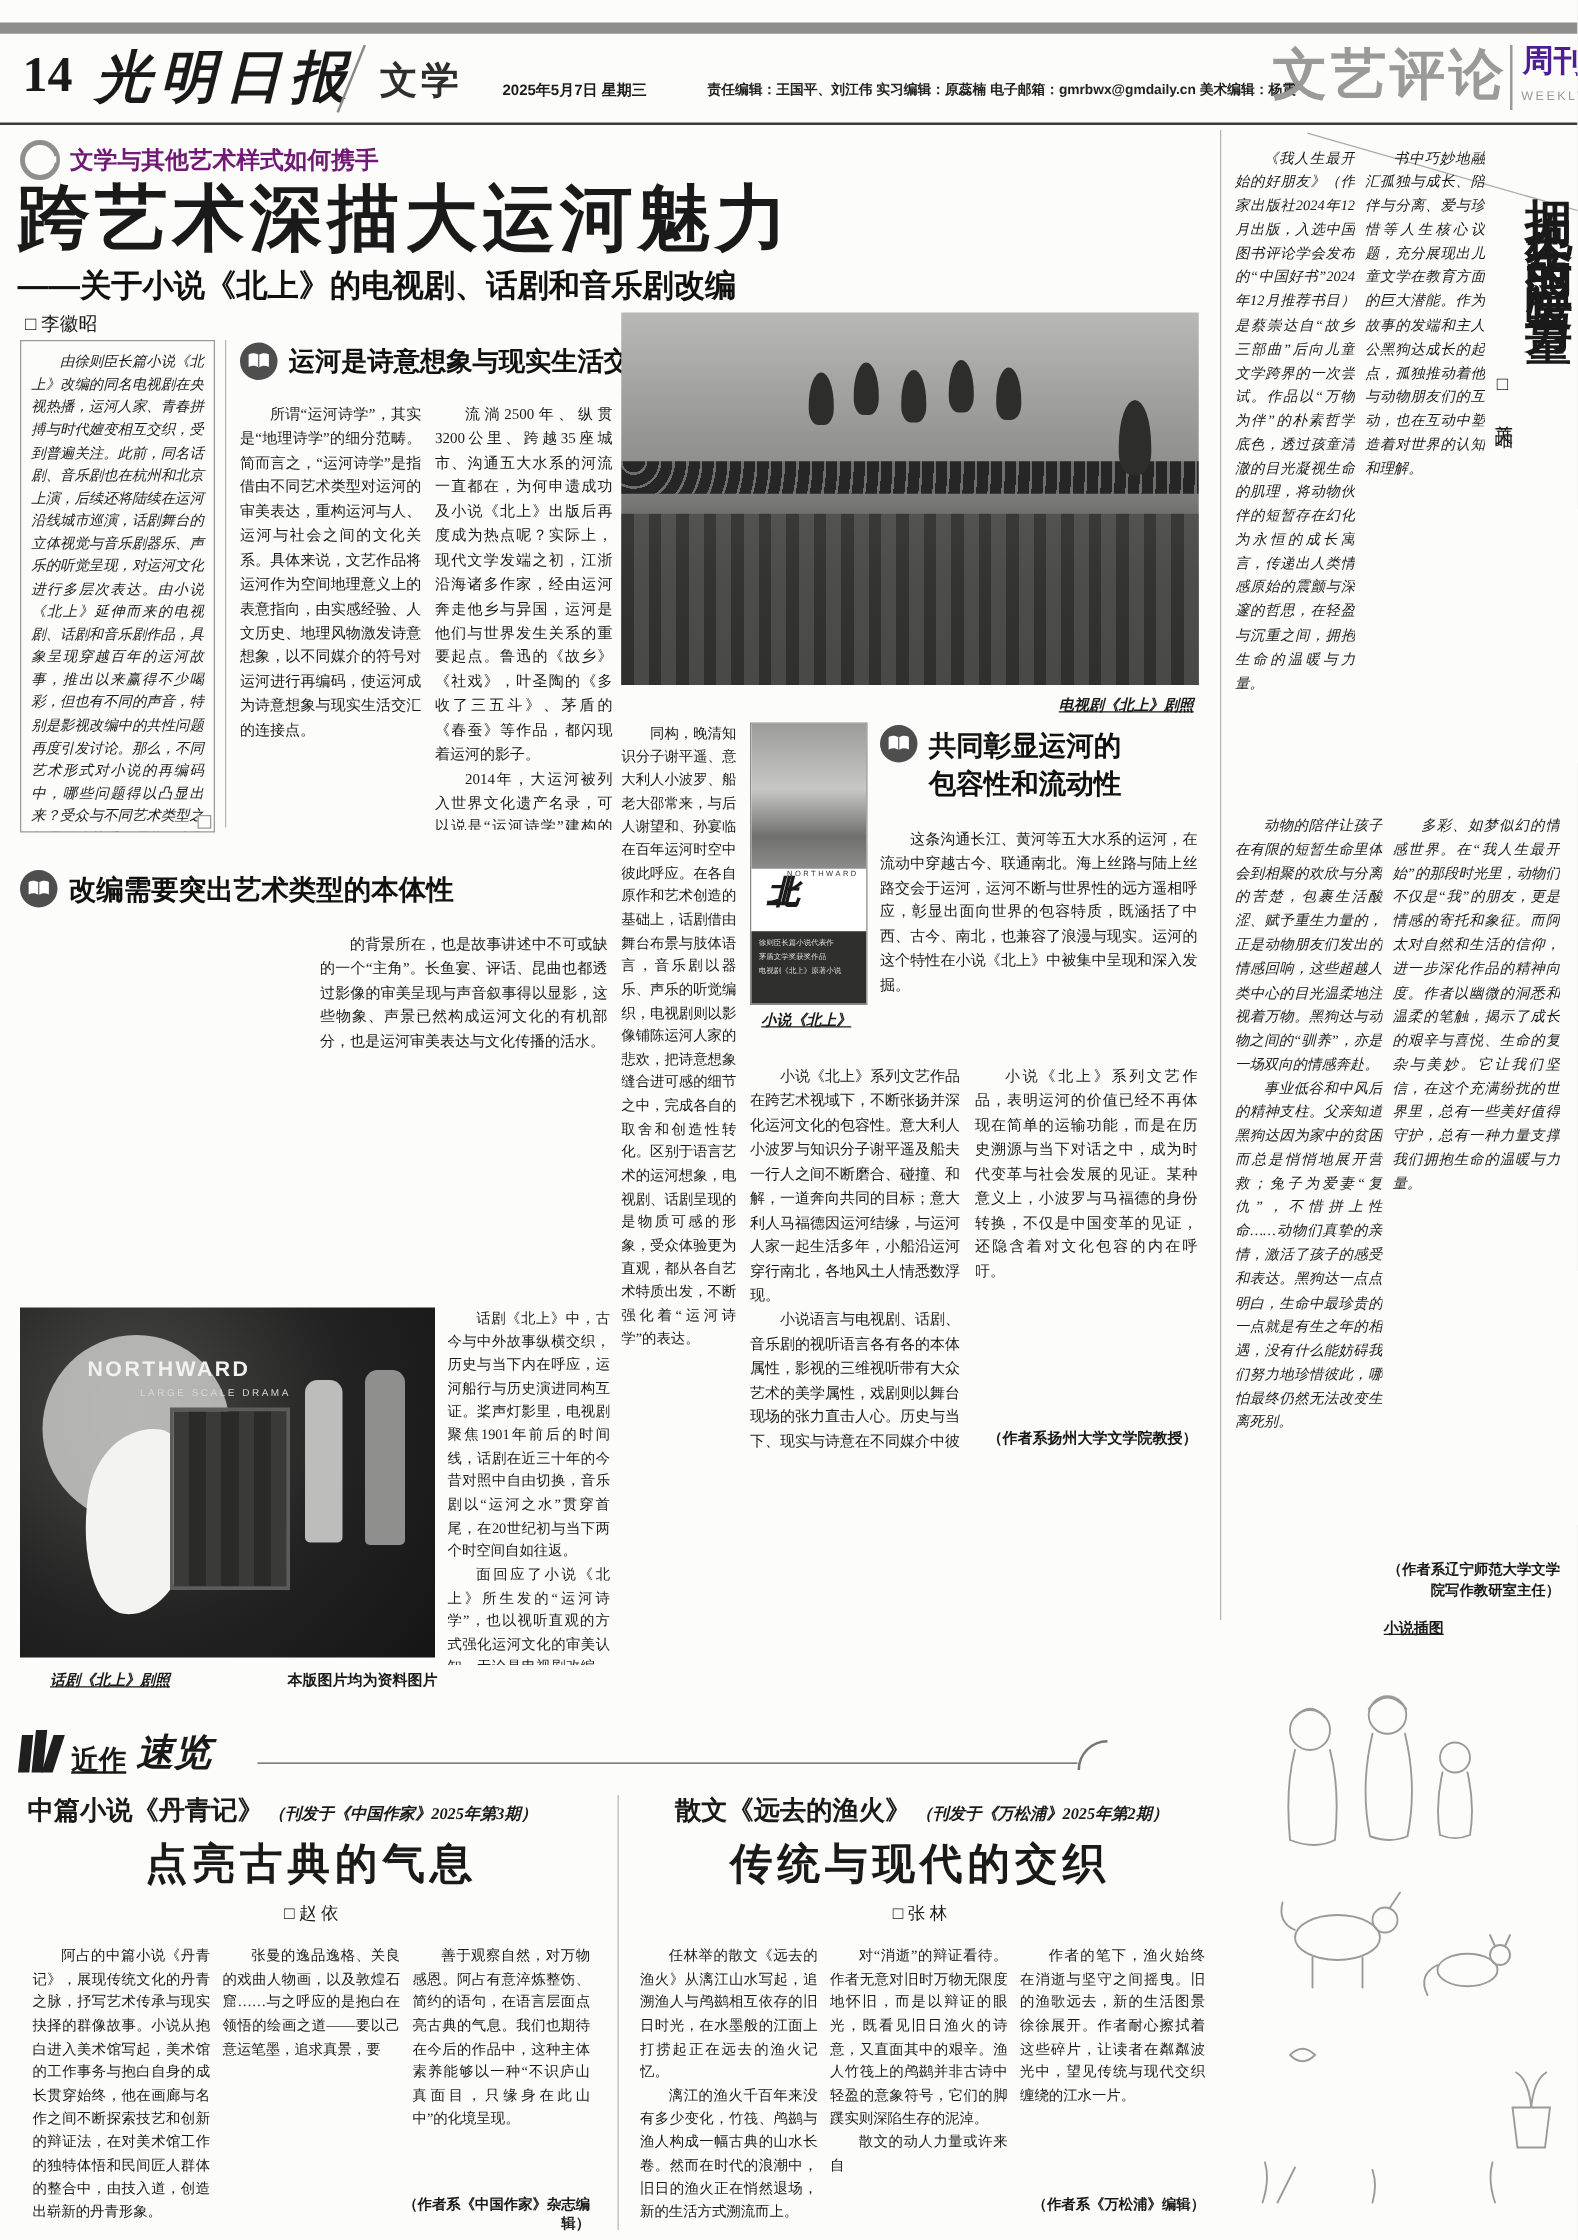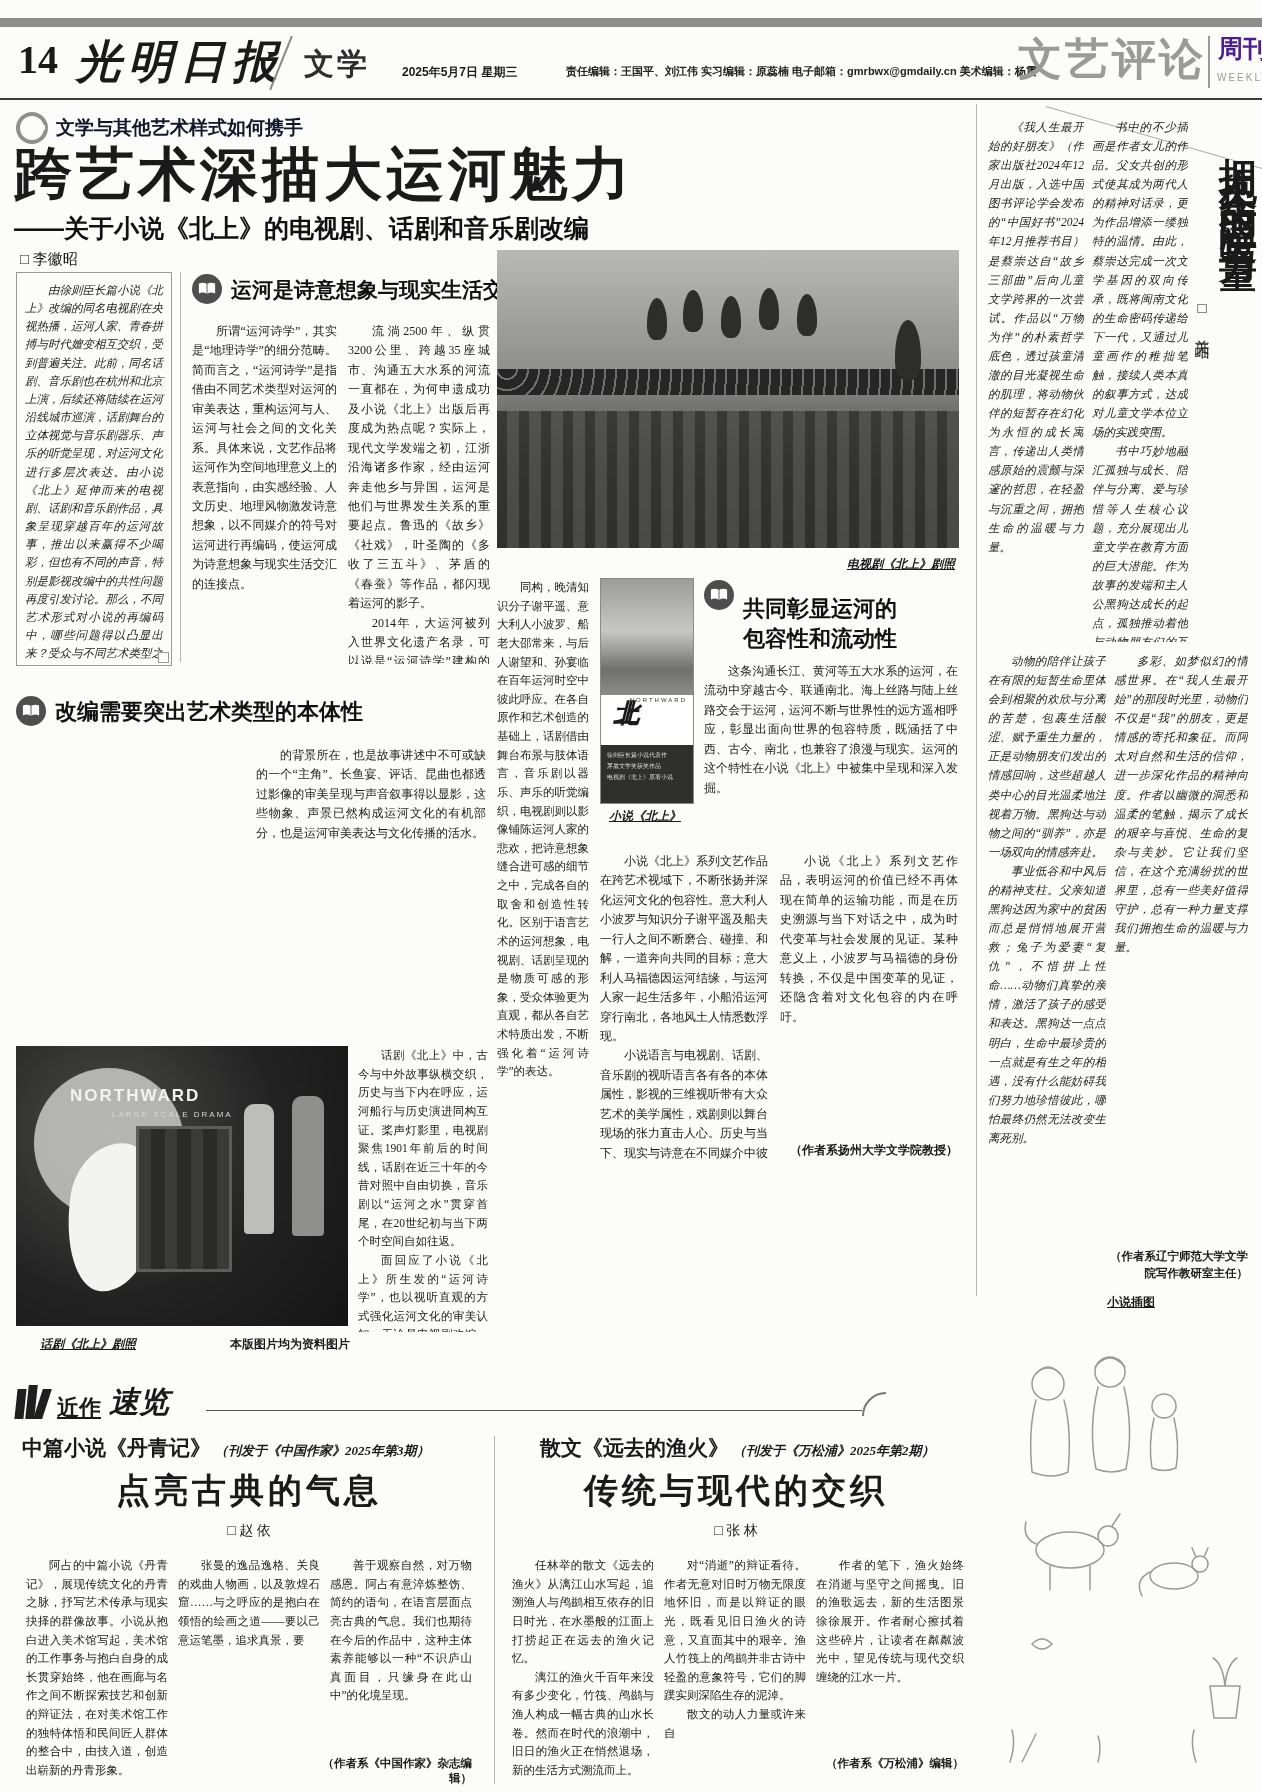--- a/index.html
+++ b/index.html
@@ -64,21 +64,21 @@
   <div class="abs sans" style="left:1218px;top:32px;font-size:25px;font-weight:bold;color:#4c1d95;">周刊</div>
   <div class="abs sans" style="left:1217px;top:72px;font-size:10px;color:#9a9a98;letter-spacing:2px;">WEEKLY</div>
 
   <div class="rule" style="left:0;top:98px;width:1262px;height:2px;"></div>
   <div class="abs" style="left:1046px;top:106px;width:235px;height:1px;background:#aaa;transform:rotate(16deg);transform-origin:left top;"></div>
 
   <div class="abs" style="left:16px;top:112px;display:flex;align-items:center;gap:8px;">
     <span style="display:inline-block;width:24px;height:24px;border:4px solid #8f8f8d;border-radius:50%;position:relative;">
       <span style="position:absolute;right:-1px;top:9px;width:10px;height:5px;background:#fcfcfa;"></span>
     </span>
-    <span class="sans" style="font-size:19px;font-weight:bold;color:#0f172a;">文学与其他艺术样式如何携手</span>
+    <span class="sans" style="font-size:19px;font-weight:bold;color:#701a75;">文学与其他艺术样式如何携手</span>
   </div>
 
   <div class="abs serif" style="left:14px;top:136px;font-size:58px;font-weight:900;letter-spacing:4px;">跨艺术深描大运河魅力</div>
   <div class="abs sans" style="left:14px;top:212px;font-size:25px;font-weight:bold;color:#111;">——关于小说《北上》的电视剧、话剧和音乐剧改编</div>
   <div class="abs serif" style="left:20px;top:250px;font-size:15px;">□ 李徽昭</div>
 
   <div class="col kai" style="left:16px;top:272px;width:138px;height:376px;border:1px solid #9a9a98;padding:8px;font-size:11.5px;line-height:1.58;">
       <p>由徐则臣长篇小说《北上》改编的同名电视剧在央视热播，运河人家、青春拼搏与时代嬗变相互交织，受到普遍关注。此前，同名话剧、音乐剧也在杭州和北京上演，后续还将陆续在运河沿线城市巡演，话剧舞台的立体视觉与音乐剧器乐、声乐的听觉呈现，对运河文化进行多层次表达。由小说《北上》延伸而来的电视剧、话剧和音乐剧作品，具象呈现穿越百年的运河故事，推出以来赢得不少喝彩，但也有不同的声音，特别是影视改编中的共性问题再度引发讨论。那么，不同艺术形式对小说的再编码中，哪些问题得以凸显出来？受众与不同艺术类型之间是什么关系？哪些因素影响了相关改编？这些问题值得思考。当年，在论及历史剧改编时，郭沫若提出“失事求似”的原则，主张文艺创作要摒弃对历史史实的生硬记录，提倡艺术化处理，从而更准确地把握历史进程中蕴含的内在精神。小说《北上》系列文艺作品，“失事求似”之上内核犹在，也就是说，那条自古及今、由南而北的大运河一直都在，运河始终是各种艺术类型改编的聚焦点，流贯古今、融通中西的“运河诗学”或许得以渐渐浮现出来。</p>
     </div>
   <div class="abs" style="left:158px;top:652px;width:9px;height:9px;border:1px solid #9a9a98;background:#fcfcfa;"></div>
@@ -129,21 +129,21 @@
   </div>
   <div class="caption" style="left:575px;top:808px;width:140px;text-align:center;">小说《北上》</div>
 
   <div class="sec-heading" style="left:704px;top:582px;width:256px;">
     <span class="icon-book">
       <svg width="18" height="14" viewBox="0 0 20 14">
         <path d="M1 1 C4 -0.5 7 -0.5 10 1.5 C13 -0.5 16 -0.5 19 1 L19 12 C16 10.5 13 10.5 10 12.5 C7 10.5 4 10.5 1 12 Z" fill="#fff"></path>
         <line x1="10" y1="1.5" x2="10" y2="12.5" stroke="#4e4e4e"></line>
       </svg>
     </span>
-    <span style="font-size:22px;line-height:1.35;margin-top:12px;">
+    <span style="font-size:22px;line-height:1.35;">
       <span>共同彰显运河的</span><br>
       <span>包容性和流动性</span>
     </span>
   </div>
   <div class="col" style="left:704px;top:662px;width:254px;height:150px;">
       <p>这条沟通长江、黄河等五大水系的运河，在流动中穿越古今、联通南北。海上丝路与陆上丝路交会于运河，运河不断与世界性的远方遥相呼应，彰显出面向世界的包容特质，既涵括了中西、古今、南北，也兼容了浪漫与现实。运河的这个特性在小说《北上》中被集中呈现和深入发掘。</p>
     </div>
 
   <div class="col" style="left:600px;top:852px;width:168px;height:312px;">
       <p>小说《北上》系列文艺作品在跨艺术视域下，不断张扬并深化运河文化的包容性。意大利人小波罗与知识分子谢平遥及船夫一行人之间不断磨合、碰撞、和解，一道奔向共同的目标；意大利人马福德因运河结缘，与运河人家一起生活多年，小船沿运河穿行南北，各地风土人情悉数浮现。</p>
@@ -182,21 +182,20 @@
   </div>
   <div class="caption" style="left:40px;top:1336px;width:170px;">话剧《北上》剧照</div>
   <div class="abs serif" style="left:196px;top:1336px;width:154px;font-size:12px;font-weight:bold;text-align:right;">本版图片均为资料图片</div>
 
   <div class="vrule" style="left:976px;top:104px;height:1192px;"></div>
 
   <div class="col kai" style="left:988px;top:118px;width:96px;height:524px;font-size:11.5px;line-height:1.66;">
       <p>《我人生最开始的好朋友》（作家出版社2024年12月出版，入选中国图书评论学会发布的“中国好书”2024年12月推荐书目）是蔡崇达自“故乡三部曲”后向儿童文学跨界的一次尝试。作品以“万物为伴”的朴素哲学底色，透过孩童清澈的目光凝视生命的肌理，将动物伙伴的短暂存在幻化为永恒的成长寓言，传递出人类情感原始的震颤与深邃的哲思，在轻盈与沉重之间，拥抱生命的温暖与力量。</p>
     </div>
   <div class="col kai" style="left:1092px;top:118px;width:96px;height:524px;font-size:11.5px;line-height:1.66;">
-      <p>书中的不少插画是作者女儿的作品。父女共创的形式使其成为两代人的精神对话录，更为作品增添一缕独特的温情。由此，蔡崇达完成一次文学基因的双向传承，既将闽南文化的生命密码传递给下一代，又通过儿童画作的稚拙笔触，接续人类本真的叙事方式，达成对儿童文学本位立场的实践突围。</p>
       <p>书中巧妙地融汇孤独与成长、陪伴与分离、爱与珍惜等人生核心议题，充分展现出儿童文学在教育方面的巨大潜能。作为故事的发端和主人公黑狗达成长的起点，孤独推动着他与动物朋友们的互动，也在互动中塑造着对世界的认知和理解。</p>
     </div>
 
   <div class="abs serif" style="left:1192px;top:300px;writing-mode:vertical-rl;font-size:15px;letter-spacing:4px;">□ 关岫一</div>
   <div class="abs serif" style="left:1212px;top:128px;writing-mode:vertical-rl;font-size:38px;font-weight:900;letter-spacing:11px;">拥抱生命的温暖与力量</div>
 
   <div class="col kai" style="left:988px;top:652px;width:118px;height:630px;font-size:11.5px;line-height:1.66;">
       <p>动物的陪伴让孩子在有限的短暂生命里体会到相聚的欢欣与分离的苦楚，包裹生活酸涩、赋予重生力量的，正是动物朋友们发出的情感回响，这些超越人类中心的目光温柔地注视着万物。黑狗达与动物之间的“驯养”，亦是一场双向的情感奔赴。</p>
       <p>事业低谷和中风后的精神支柱。父亲知道黑狗达因为家中的贫困而总是悄悄地展开营救；兔子为爱妻“复仇”，不惜拼上性命……动物们真挚的亲情，激活了孩子的感受和表达。黑狗达一点点明白，生命中最珍贵的一点就是有生之年的相遇，没有什么能妨碍我们努力地珍惜彼此，哪怕最终仍然无法改变生离死别。</p>
     </div>

